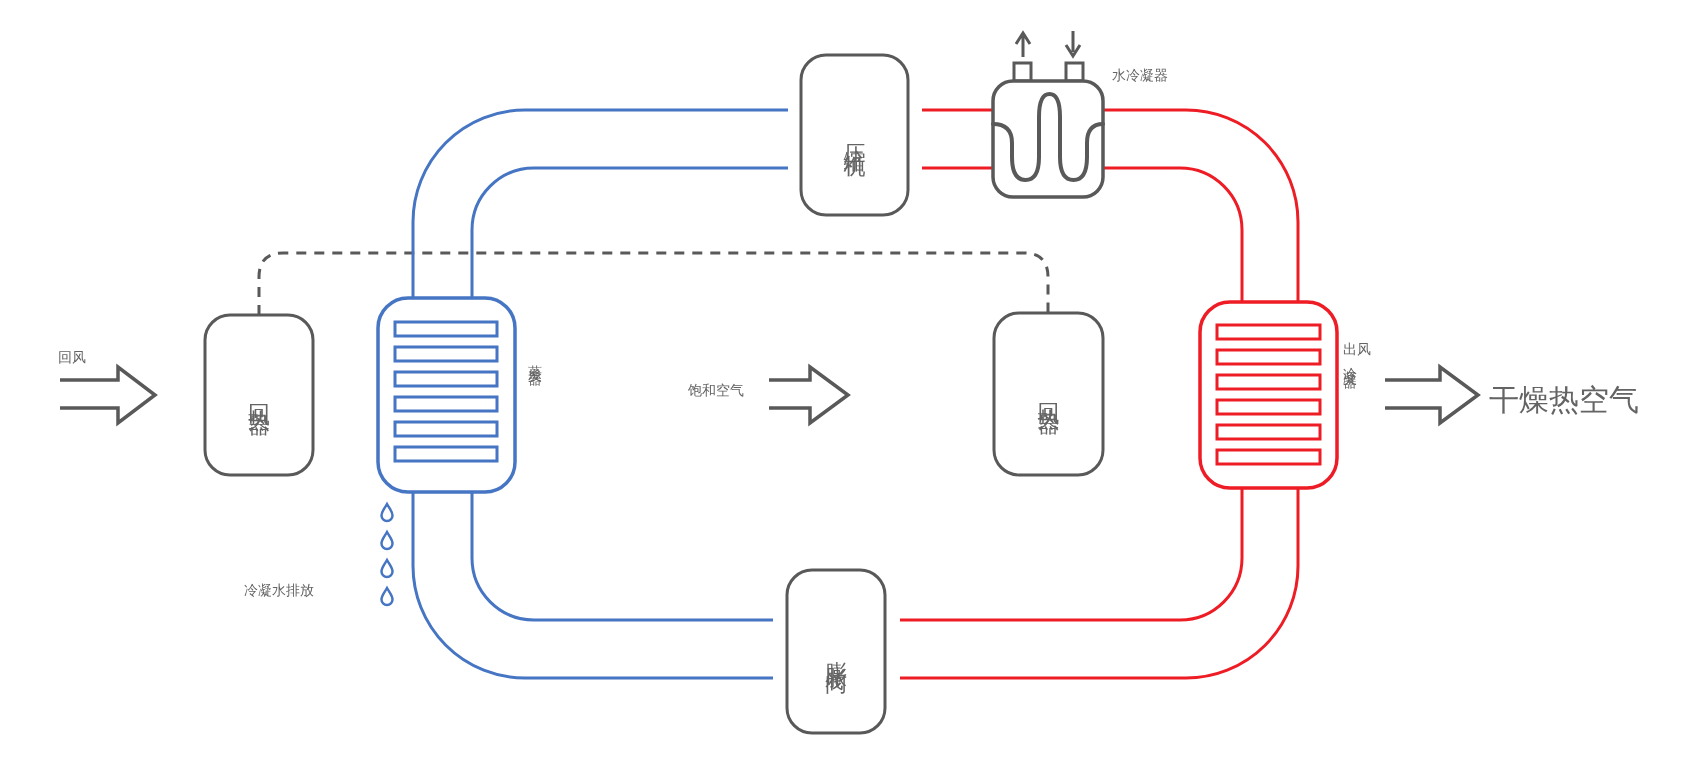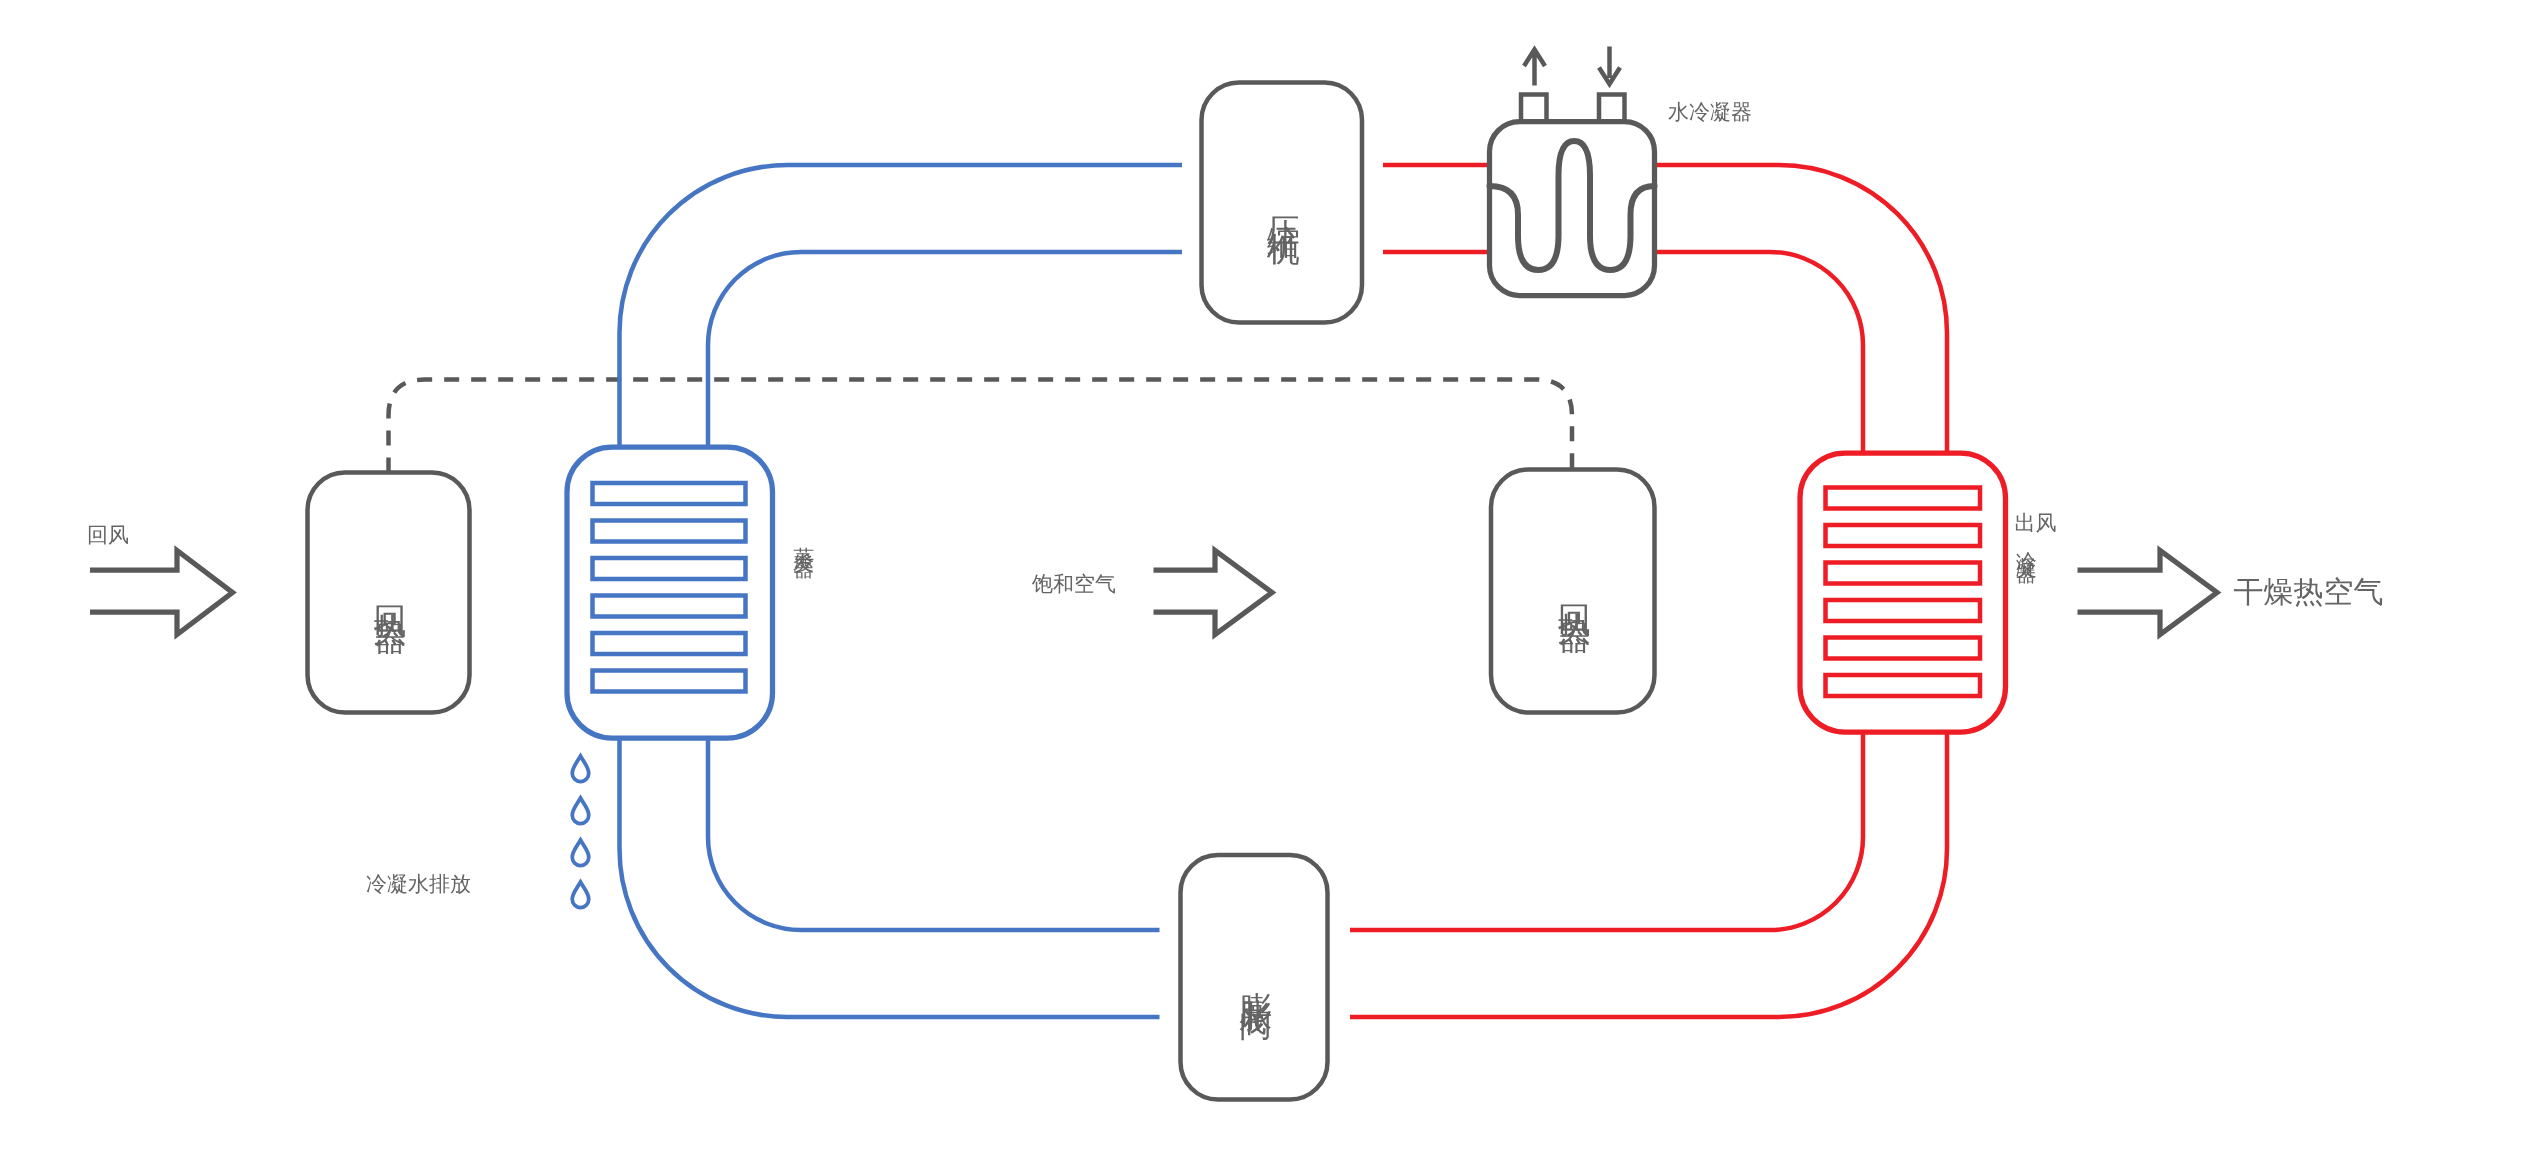--- a/index.html
+++ b/index.html
@@ -129,15 +129,15 @@
   <div class="lbl" style="left:1112px;top:68px;">水冷凝器</div>
 
   <div class="box-label" style="left:994px;top:313px;width:109px;height:162px;">回热器</div>
 
   <div class="lbl vert" style="left:1342px;top:356px;">冷凝器</div>
 
   <div class="box-label" style="left:787px;top:570px;width:98px;height:163px;">膨胀阀</div>
 
   <div class="lbl" style="left:1343px;top:342px;">出风</div>
 
-  <div class="lbl" style="left:1489px;top:383px;font-size:20px;">干燥热空气</div>
+  <div class="lbl" style="left:1489px;top:383px;font-size:30px;">干燥热空气</div>
 
 </div>
 
 </body></html>

